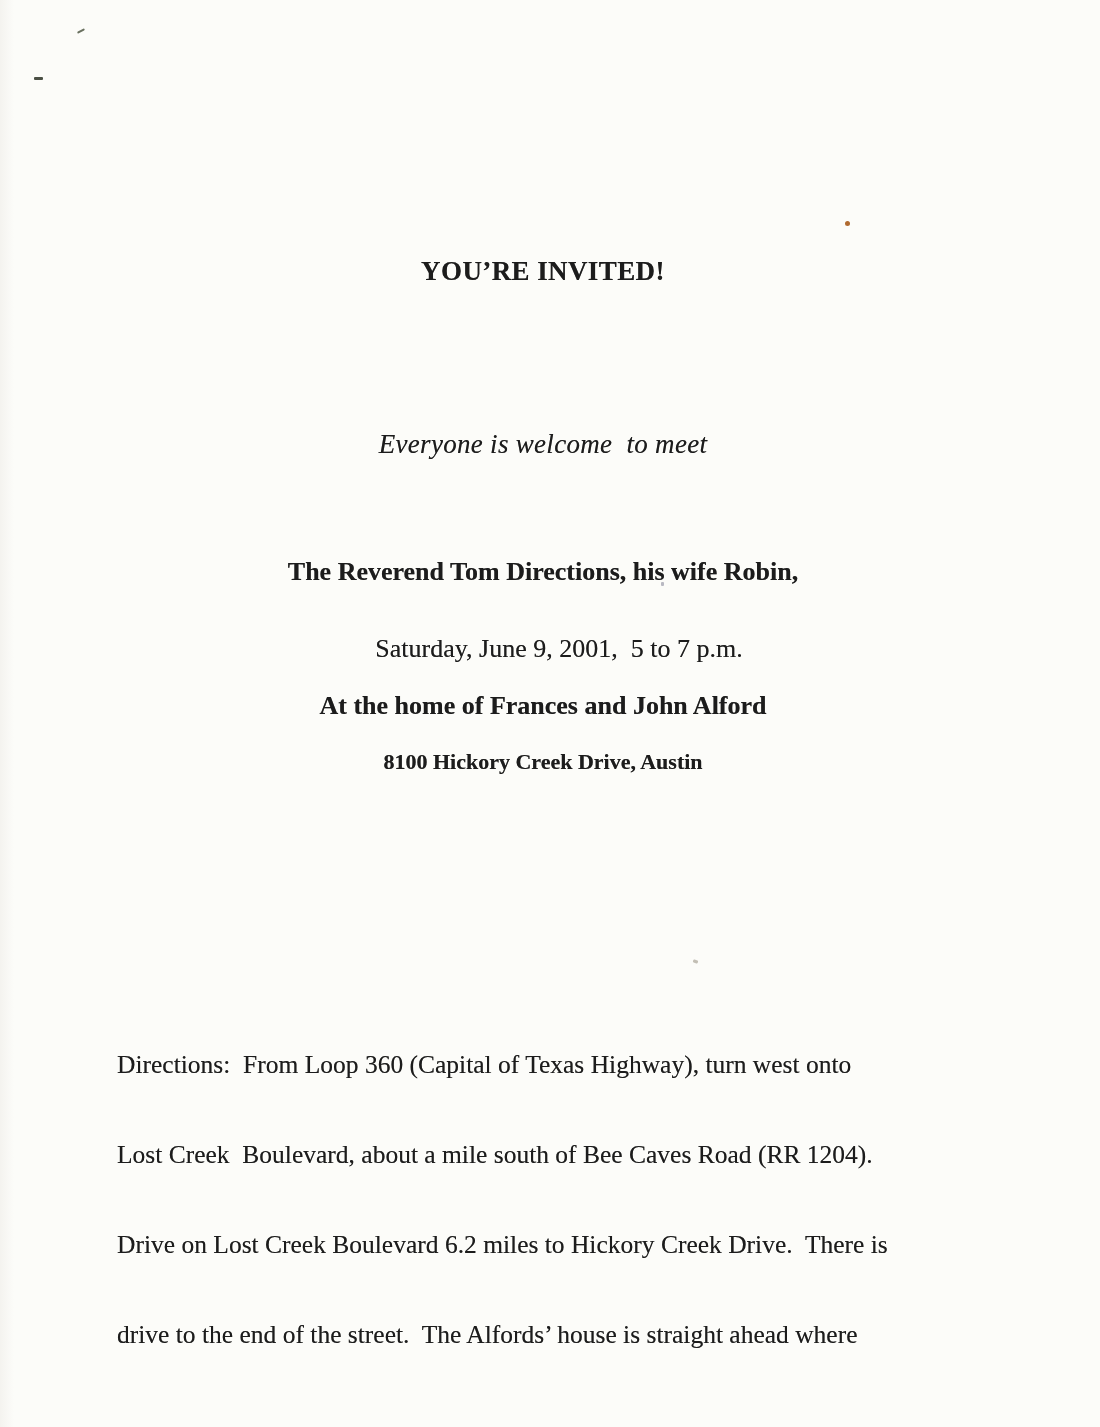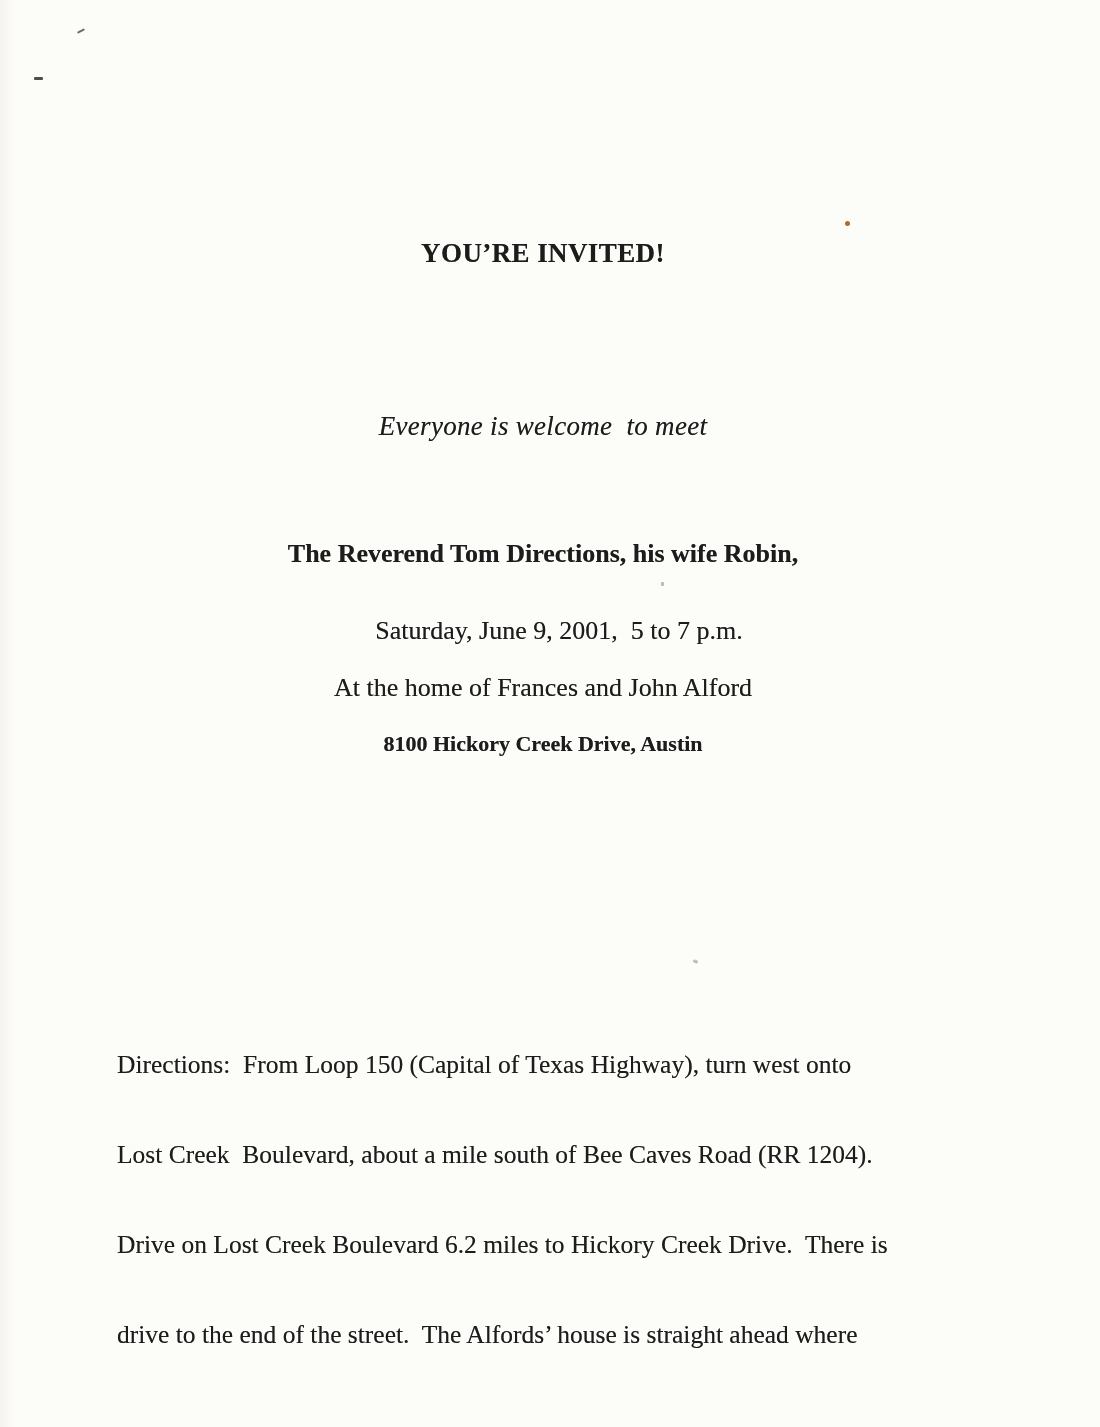--- a/index.html
+++ b/index.html
@@ -20,20 +20,21 @@
     color: #1c1c1c;
     overflow: hidden;
   }
   .centered-line {
     position: absolute;
     left: 0;
     width: 1086px;
     text-align: center;
     white-space: pre-wrap;
     text-shadow: 0 0 0.5px rgba(20,20,20,0.55);
+    margin-top: 18px;
   }
   .title {
     top: 238px;
     font-size: 27px;
     font-weight: bold;
     letter-spacing: 0.4px;
   }
   .intro {
     top: 411px;
     font-size: 27px;
@@ -48,21 +49,21 @@
   }
   .datetime {
     top: 616px;
     font-size: 26px;
     font-weight: normal;
     padding-left: 16px;
   }
   .location {
     top: 673px;
     font-size: 26px;
-    font-weight: normal;
+    font-weight: bold;
   }
   .address {
     top: 731px;
     font-size: 22px;
     font-weight: bold;
   }
   .directions {
     position: absolute;
     top: 990px;
     left: 117px;
@@ -128,20 +129,20 @@
     <div>The Reverend Tom Directions, his wife Robin,</div>
   </div>
 
   <div class="centered-line datetime">Saturday, June 9, 2001,  5 to 7 p.m.</div>
 
   <div class="centered-line location">At the home of Frances and John Alford</div>
 
   <div class="centered-line address">8100 Hickory Creek Drive, Austin</div>
 
   <div class="directions">
-    <div>Directions:  From Loop 150 (Capital of Texas Highway), turn west onto</div>
+    <div>Directions:  From Loop 360 (Capital of Texas Highway), turn west onto</div>
     <div>Lost Creek  Boulevard, about a mile south of Bee Caves Road (RR 1204).</div>
     <div>Drive on Lost Creek Boulevard 6.2 miles to Hickory Creek Drive.  There is</div>
     <div>drive to the end of the street.  The Alfords’ house is straight ahead where</div>
     
   </div>
 
 </div>
 
 </body></html>

